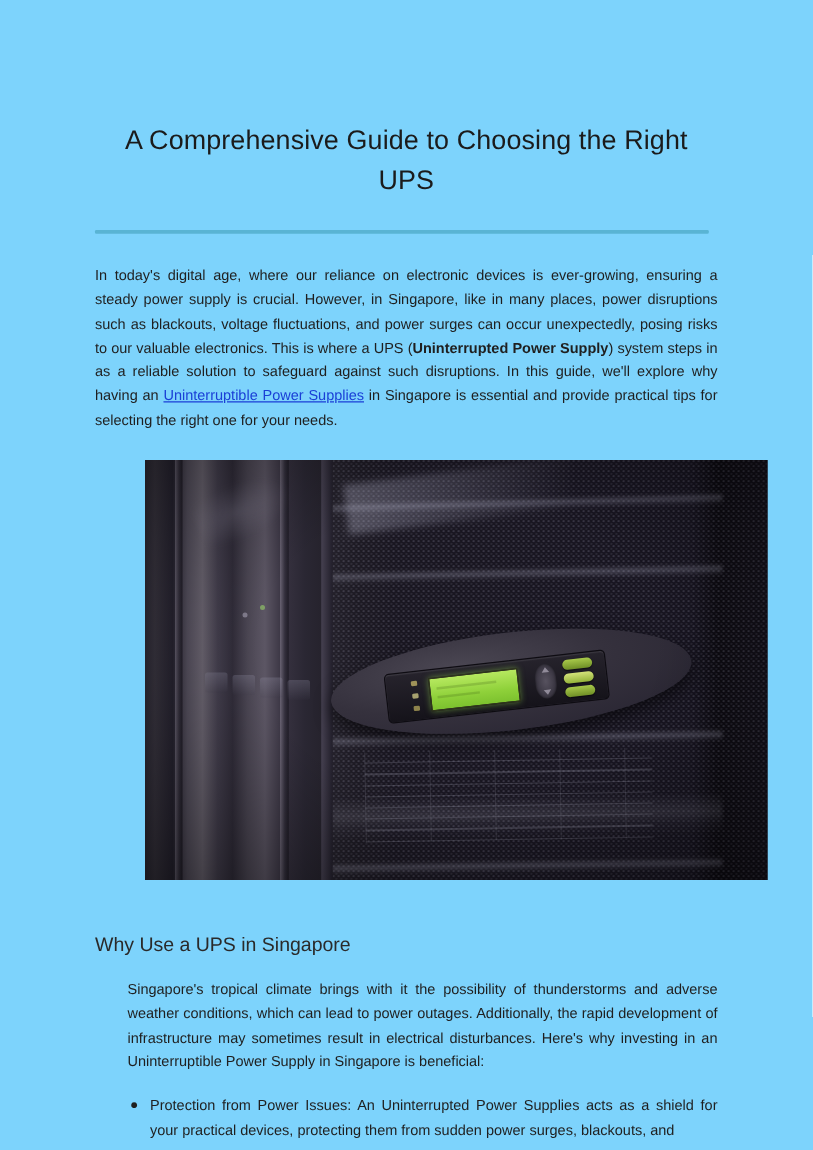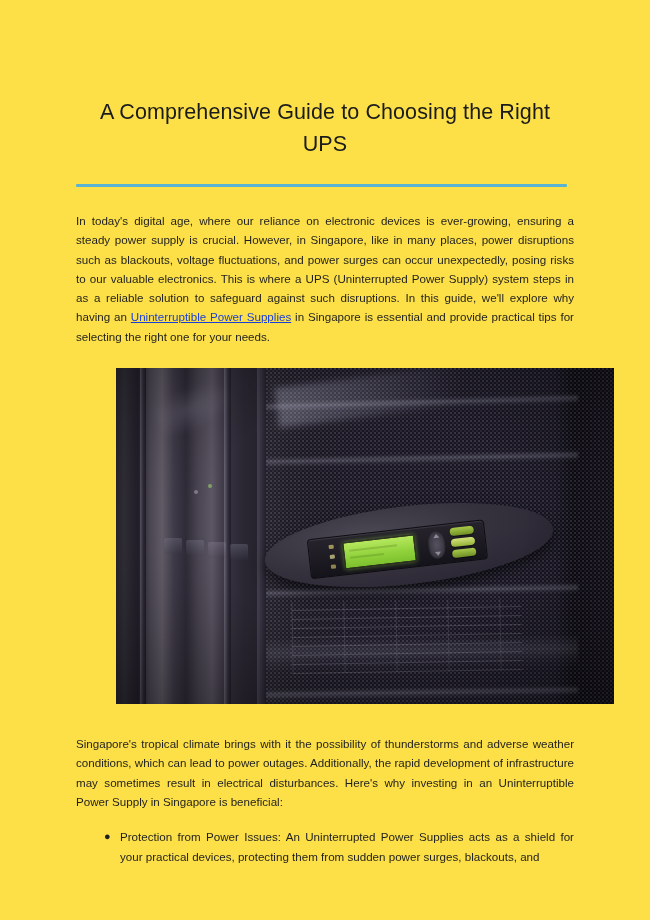--- a/index.html
+++ b/index.html
@@ -4,21 +4,21 @@
 <style>
   html, body {
     margin: 0;
     padding: 0;
     background: #ffffff;
   }
   .page {
     position: relative;
     width: 650px;
     height: 920px;
-    background: #fde047;
+    background: #7dd3fc;
     overflow: hidden;
     font-family: "Liberation Sans", sans-serif;
     -webkit-font-smoothing: antialiased;
   }
   .content {
     position: absolute;
     left: 76px;
     top: 0;
     width: 498px;
   }
@@ -47,22 +47,22 @@
   
   .body-para {
     margin: 0;
     padding-top: 24px;
     font-size: 11.6px;
     line-height: 19.3px;
     color: #1f1f1f;
     text-align: justify;
     text-justify: inter-word;
   }
-  .body-para.tight { padding-top: 14px; }
-  .body-para b { font-weight: 400; }
+  .body-para.tight { padding-top: 14px; margin-left: 26px; }
+  .body-para b { font-weight: 700; }
   .doc-link {
     color: #1a3fd6;
     text-decoration: underline;
     cursor: pointer;
   }
 
   
   .figure {
     margin-top: 22px;
     width: 498px;
@@ -329,20 +329,21 @@
             <i></i>
               <i></i>
               <i></i>
           </div>
         </div>
       </div>
 
       <div class="vignette"></div>
     </figure>
 
+    <h2 class="section-heading">Why Use a UPS in Singapore</h2>
 
     <p class="body-para tight">Singapore's tropical climate brings with it the possibility of thunderstorms and adverse weather conditions, which can lead to power outages. Additionally, the rapid development of infrastructure may sometimes result in electrical disturbances. Here's why investing in an Uninterruptible Power Supply in Singapore is beneficial:</p>
 
     <ul class="bullet-list">
       <li class="bullet-item"><span class="marker">●</span><b>Protection from Power Issues:</b><span> An Uninterrupted Power Supplies acts as a shield for your practical devices, protecting them from sudden power surges, blackouts, and</span></li>
     </ul>
 
   </div>
 </div>
 

